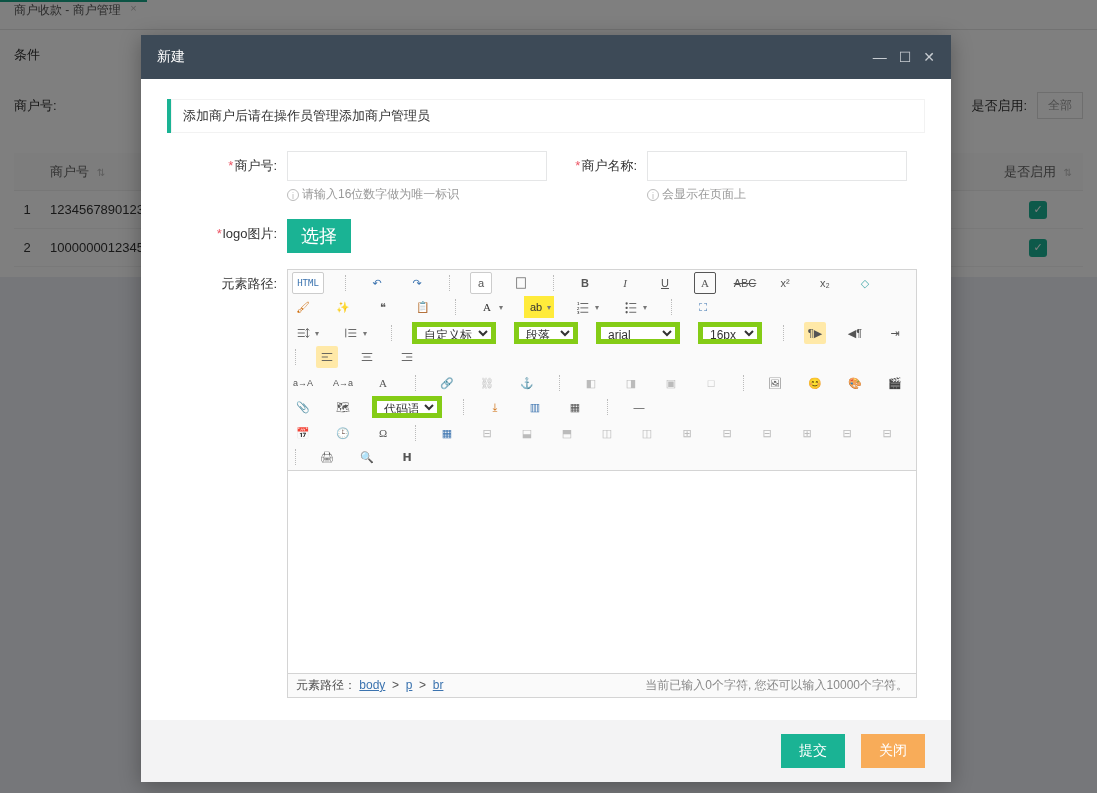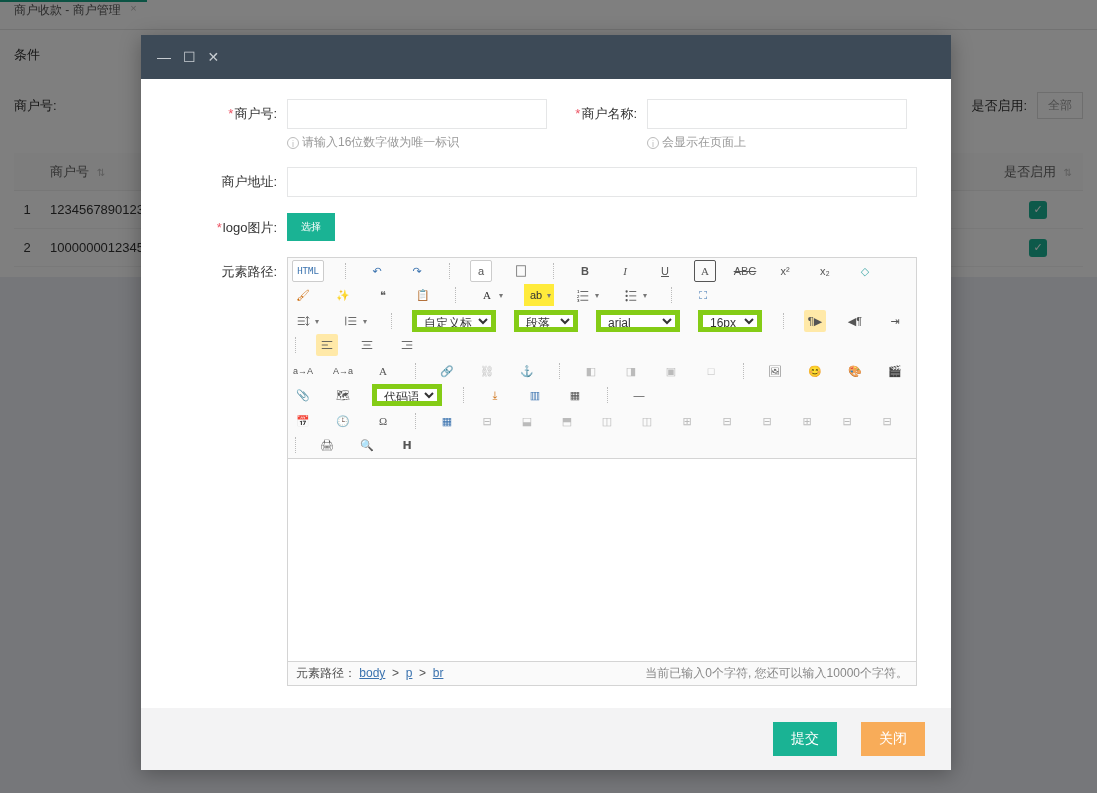--- a/index.html
+++ b/index.html
@@ -45,41 +45,41 @@
   .form-row.twocol .col { flex: 1; display: flex; }
   .col { display: flex; }
   .flabel { width: 120px; text-align: right; padding-right: 10px; padding-top: 6px; font-size: 13px; color: #333; }
   .req { color: #ed5565; margin-right: 1px; }
   .fctrl { flex: 1; }
   .finput { width: 260px; height: 30px; border: 1px solid #e5e6e7; padding: 0 8px; font-size: 13px; }
   .finput-wide { width: 630px; height: 30px; border: 1px solid #e5e6e7; padding: 0 8px; font-size: 13px; }
   .hint { color: #999; font-size: 12px; margin-top: 5px; display: flex; align-items: center; gap: 3px; }
   .hint-icon { display: inline-block; width: 12px; height: 12px; border: 1px solid #bbb; border-radius: 50%; font-size: 9px; line-height: 12px; text-align: center; color: #bbb; }
 
-  .btn-choose { background: #1ab394; color: #fff; border: none; height: 28px; padding: 0 14px; font-size: 10px; cursor: pointer; }
+  .btn-choose { background: #1ab394; color: #fff; border: none; height: 34px; padding: 0 14px; font-size: 18px; cursor: pointer; }
 
   
   .editor-wrap { width: 630px; border: 1px solid #d4d4d4; }
   .editor-toolbar { background: #fafafa; border-bottom: 1px solid #d4d4d4; padding: 2px 4px; display: flex; flex-wrap: wrap; gap: 2px 18px; }
   .tb-btn { width: 22px; height: 22px; border: 1px solid transparent; display: inline-flex; align-items: center; justify-content: center; font-size: 11px; color: #555; cursor: pointer; border-radius: 2px; }
   .tb-btn.html { width: 32px; font-family: monospace; font-size: 9px; color: #3b73af; border: 1px solid #ccc; background: #fff; }
   .tb-btn svg { width: 14px; height: 14px; }
   .tb-sep { width: 6px; height: 22px; position: relative; }
   .tb-sep::after { content: ""; position: absolute; left: 3px; top: 3px; bottom: 3px; border-left: 1px dotted #bbb; }
   .tb-select { height: 22px; font-size: 12px; border: 5px solid #84cc16; background: #fff; padding: 0 3px; color: #333; }
   .tb-dd { width: 30px; height: 22px; border: 1px solid transparent; display: inline-flex; align-items: center; justify-content: center; font-size: 11px; cursor: pointer; position: relative; padding-right: 8px; }
   .tb-dd::after { content: "▾"; font-size: 8px; position: absolute; right: 2px; color: #777; }
   .editor-body { height: 202px; background: #fff; }
   .editor-status { display: flex; align-items: center; height: 24px; border-top: 1px solid #d4d4d4; font-size: 12px; padding: 0 8px; background: #fafafa; }
   .ed-path { color: #555; text-align: center; }
   .ed-path a { color: #3b73af; text-decoration: underline; cursor: pointer; }
   .ed-count { margin-left: auto; color: #888; }
 
   
-  .dialog-footer { background: #f3f3f4; padding: 14px 26px; display: flex; justify-content: flex-end; gap: 24px; }
+  .dialog-footer { background: #f3f3f4; padding: 14px 26px; display: flex; justify-content: flex-end; gap: 16px; }
   .btn { height: 34px; padding: 0 18px; border: none; font-size: 14px; color: #fff; cursor: pointer; }
   .btn-primary { background: #1ab394; }
   .btn-warn { background: #f8ac59; }
 
   
   .ic { width: 14px; height: 14px; }
 </style>
 </head>
 <body>
 
@@ -126,28 +126,30 @@
       <div class="bg-cell-spacer"></div>
       <div class="bg-cell-enabled"><span class="check-badge">✓</span></div>
     </div>
   </div>
 </div>
 
 <div class="overlay"></div>
 
 <div class="dialog">
   <div class="dialog-header">
+    <div class="dlg-title">新建</div>
     <div class="dlg-win-icons">
       <span>—</span>
       <span>☐</span>
       <span>✕</span>
     </div>
   </div>
 
   <div class="dialog-body">
+    <div class="tip-bar">添加商户后请在操作员管理添加商户管理员</div>
 
     <div class="form-row twocol">
       <div class="col">
         <div class="flabel"><span class="req">*</span><span>商户号:</span></div>
         <div class="fctrl">
           <input class="finput" style="">
           <div class="hint">
               <span class="hint-icon">i</span>
               <span>请输入16位数字做为唯一标识</span>
             </div>
@@ -158,24 +160,20 @@
         <div class="fctrl">
           <input class="finput" style="">
           <div class="hint">
               <span class="hint-icon">i</span>
               <span>会显示在页面上</span>
             </div>
         </div>
       </div>
     </div>
 
-    <div class="form-row">
-      <div class="flabel"><span>商户地址:</span></div>
-      <div class="fctrl"><input class="finput-wide" style=""></div>
-    </div>
 
     <div class="form-row">
       <div class="flabel"><span class="req">*</span><span>logo图片:</span></div>
       <div class="fctrl"><button class="btn-choose">选择</button></div>
     </div>
 
     <div class="form-row">
       <div class="flabel"><span>元素路径:</span></div>
       <div class="fctrl">
         <div class="editor-wrap">

